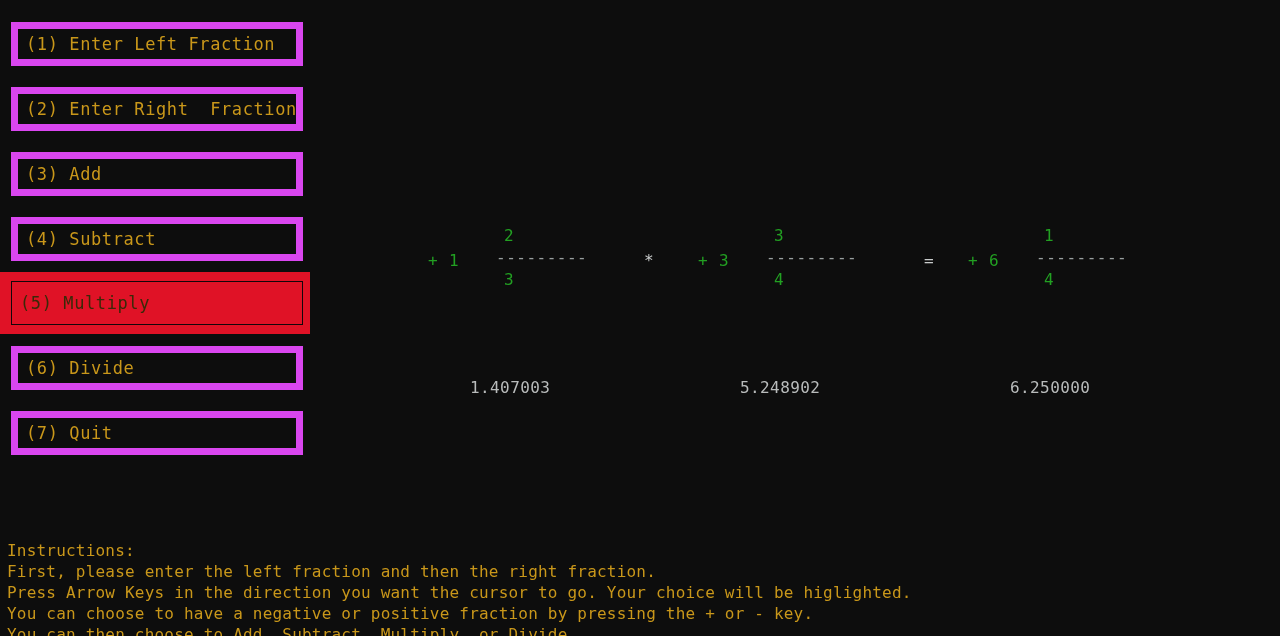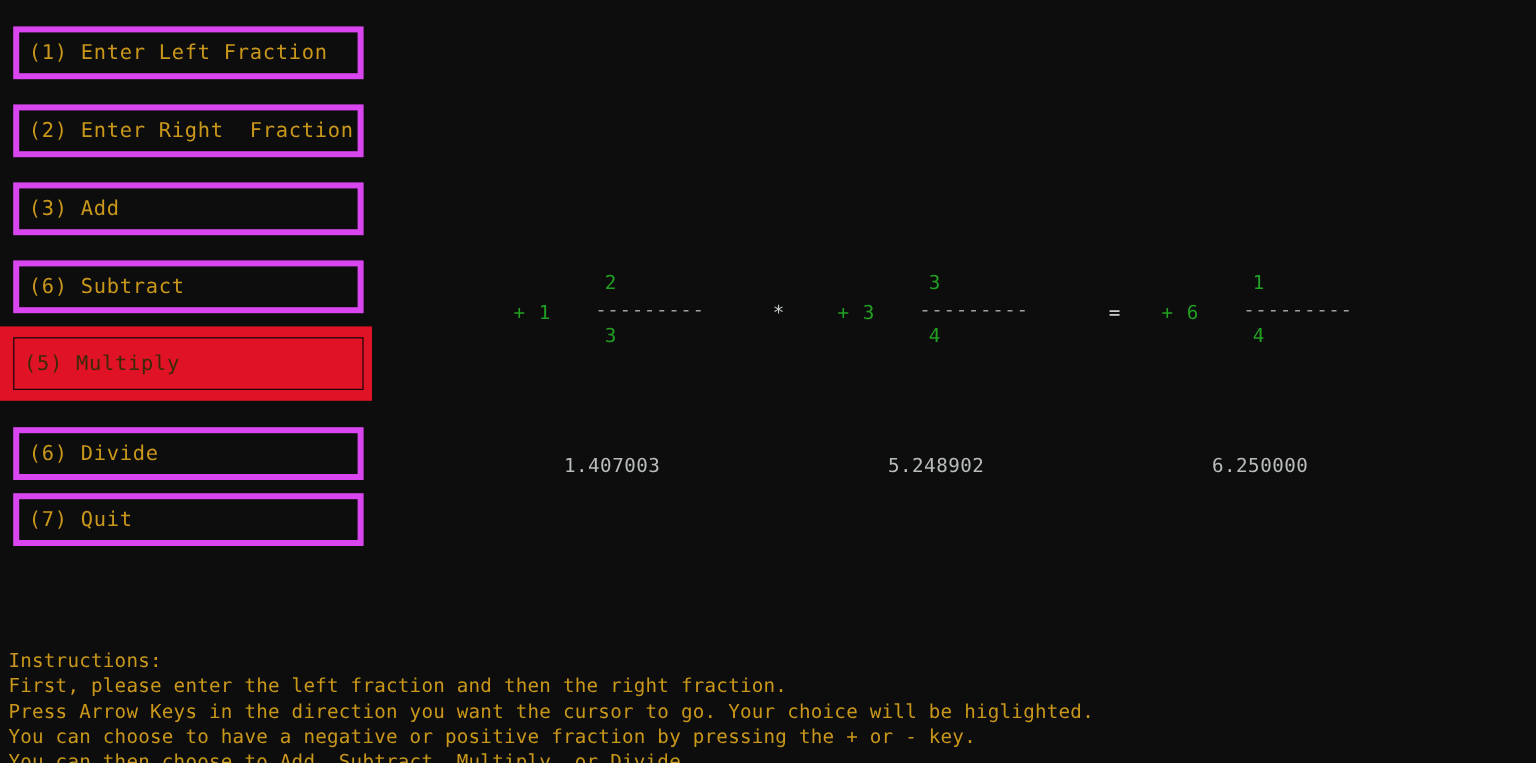--- a/index.html
+++ b/index.html
@@ -30,21 +30,21 @@
     display: flex;
     align-items: center;
   }
   .menu-box {
     position: absolute;
     left: 11px;
     top: 7px;
     width: 292px;
     height: 44px;
     box-sizing: border-box;
-    border: 5px solid #d946ef;
+    border: 7px solid #d946ef;
     display: flex;
     align-items: center;
   }
   .menu-label {
     color: #c9971a;
     font-size: 17px;
     letter-spacing: 0.6px;
     padding-left: 8px;
     white-space: pre;
   }
@@ -164,31 +164,31 @@
   </div>
 
   <div class="menu-row" style="top:145px;">
     <div class="menu-box">
       <span class="menu-label">(3) Add</span>
     </div>
   </div>
 
   <div class="menu-row" style="top:210px;">
     <div class="menu-box">
-      <span class="menu-label">(6) Subtract</span>
+      <span class="menu-label">(4) Subtract</span>
     </div>
   </div>
 
   <div class="menu-row selected" style="top:272px; height:62px; width:310px;">
     <div class="menu-box" style="top:9px;">
       <span class="menu-label">(5) Multiply</span>
     </div>
   </div>
 
-  <div class="menu-row" style="top:349px;padding-left:36px;">
+  <div class="menu-row" style="top:339px;padding-left:36px;">
     <div class="menu-box">
       <span class="menu-label">(6) Divide</span>
     </div>
   </div>
 
   <div class="menu-row" style="top:404px;">
     <div class="menu-box">
       <span class="menu-label">(7) Quit</span>
     </div>
   </div>

